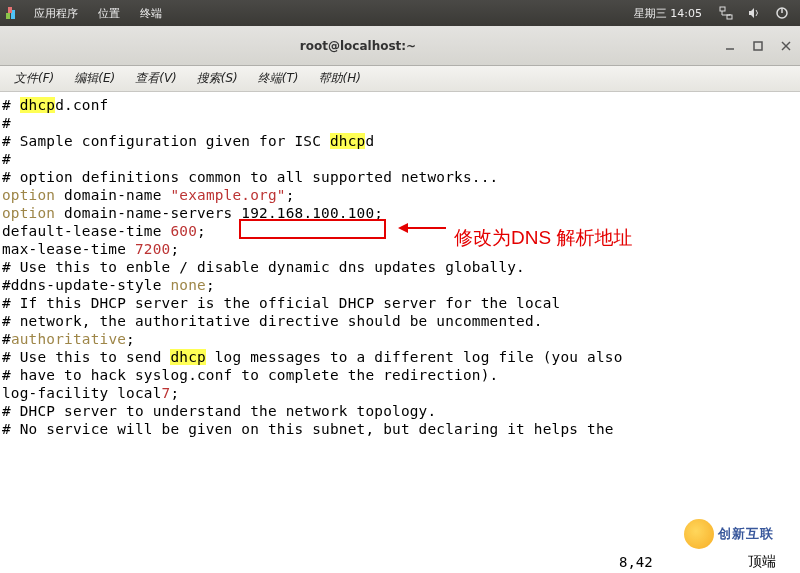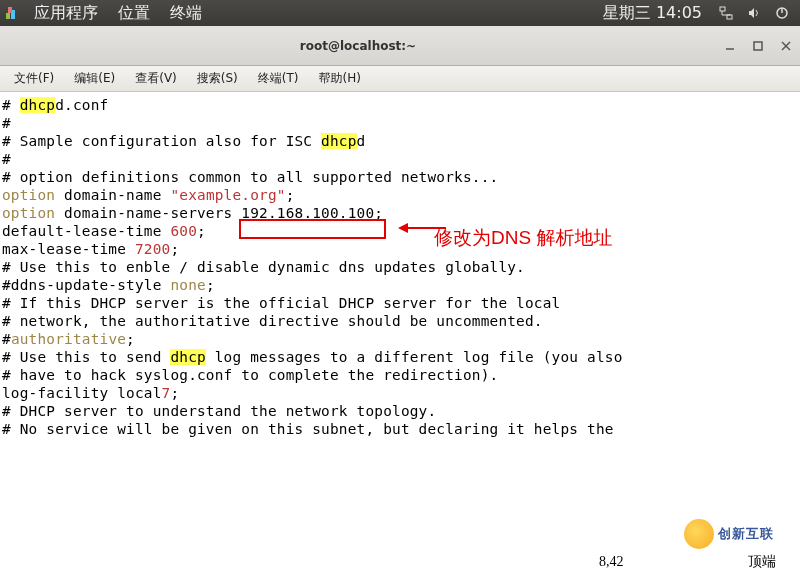--- a/index.html
+++ b/index.html
@@ -15,21 +15,21 @@
 
 
 .top-panel {
   width: 100%;
   height: 26px;
   background: linear-gradient(#4a4946, #3a3935);
   display: flex;
   align-items: center;
   color: #eee;
   font-family: "DejaVu Sans", sans-serif;
-  font-size: 16px;
+  font-size: 11px;
   padding: 0 4px;
 }
 .top-panel .apps-icon {
   width: 16px; height: 16px;
   margin-right: 4px;
   display: inline-flex; align-items: center; justify-content: center;
 }
 .top-panel .menu-item {
   padding: 0 10px;
   cursor: pointer;
@@ -74,20 +74,21 @@
   display: flex;
   align-items: center;
   font-family: "DejaVu Sans", sans-serif;
   font-size: 12px;
   color: #222;
   padding: 0 4px;
 }
 .menu-bar .menu-item {
   padding: 0 10px;
   cursor: pointer;
+  font-style: italic;
 }
 
 
 .terminal {
   width: 100%;
   background: #fff;
   padding: 4px 2px;
   font-family: "DejaVu Sans Mono", monospace;
   font-size: 14.4px;
   line-height: 18px;
@@ -123,21 +124,21 @@
   bottom: 0;
   left: 0;
   width: 100%;
   height: 22px;
   background: #fff;
   display: flex;
   align-items: center;
   font-family: "DejaVu Sans Mono", monospace;
   font-size: 14px;
 }
-.status-bar .pos { position:absolute; left: 599px; font-family: Liberation Serif, serif; }
+.status-bar .pos { position:absolute; left: 619px; }
 .status-bar .mode { position:absolute; right: 24px; }
 
 
 .watermark {
   position: absolute;
   right: 6px;
   bottom: 24px;
   width: 110px;
   height: 30px;
   opacity: 0.85;
@@ -221,21 +222,21 @@
   <span class="menu-item">编辑(E)</span>
   <span class="menu-item">查看(V)</span>
   <span class="menu-item">搜索(S)</span>
   <span class="menu-item">终端(T)</span>
   <span class="menu-item">帮助(H)</span>
 </div>
 
 <div class="terminal">
 <div class="line"><span class="comment"><span>#</span> <span class="hl">dhcp</span><span>d.conf</span></span></div>
 <div class="line"><span class="comment">#</span></div>
-<div class="line"><span class="comment"><span># Sample configuration also for ISC </span><span class="hl">dhcp</span><span>d</span></span></div>
+<div class="line"><span class="comment"><span># Sample configuration given for ISC </span><span class="hl">dhcp</span><span>d</span></span></div>
 <div class="line"><span class="comment">#</span></div>
 <div class="line"></div>
 <div class="line"><span class="comment"># option definitions common to all supported networks...</span></div>
 <div class="line"><span class="statement">option</span><span> domain-name </span><span class="string">"example.org"</span><span>;</span></div>
 <div class="line"><span class="statement">option</span><span> domain-name-servers </span><span>192.168.100.100;</span></div>
 <div class="line"></div>
 <div class="line"><span>default-lease-time </span><span class="number">600</span><span>;</span></div>
 <div class="line"><span>max-lease-time </span><span class="number">7200</span><span>;</span></div>
 <div class="line"></div>
 <div class="line"><span class="comment"># Use this to enble / disable dynamic dns updates globally.</span></div>
@@ -253,21 +254,21 @@
 <div class="line"><span class="comment"># No service will be given on this subnet, but declaring it helps the</span></div>
 </div>
 
 <div class="annot-box" style="left:239px; top:219px; width:147px; height:20px;"></div>
 <div class="annot-arrow" style="left:398px; top:219px;">
   <svg width="50" height="18">
       <line x1="48" y1="9" x2="6" y2="9" stroke="#e40000" stroke-width="2"></line>
       <polygon points="0,9 10,4 10,14" fill="#e40000"></polygon>
     </svg>
 </div>
-<div class="annot-text" style="left:434px; top:225px;">修改为DNS 解析地址</div>
+<div class="annot-text" style="left:454px; top:225px;">修改为DNS 解析地址</div>
 
 <div class="watermark">
   <div class="swirl"></div>
   <div class="txt">创新互联</div>
 </div>
 
 <div class="status-bar">
   <span class="pos">8,42</span>
   <span class="mode">顶端</span>
 </div>

